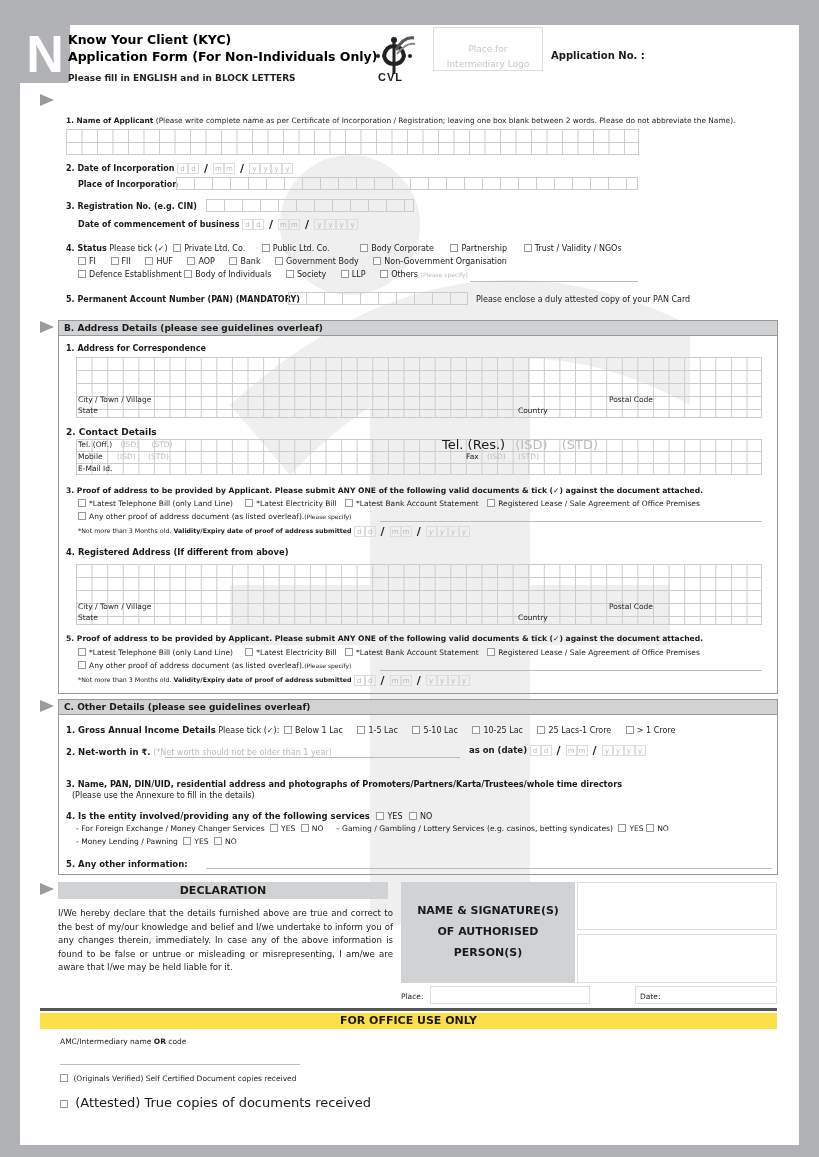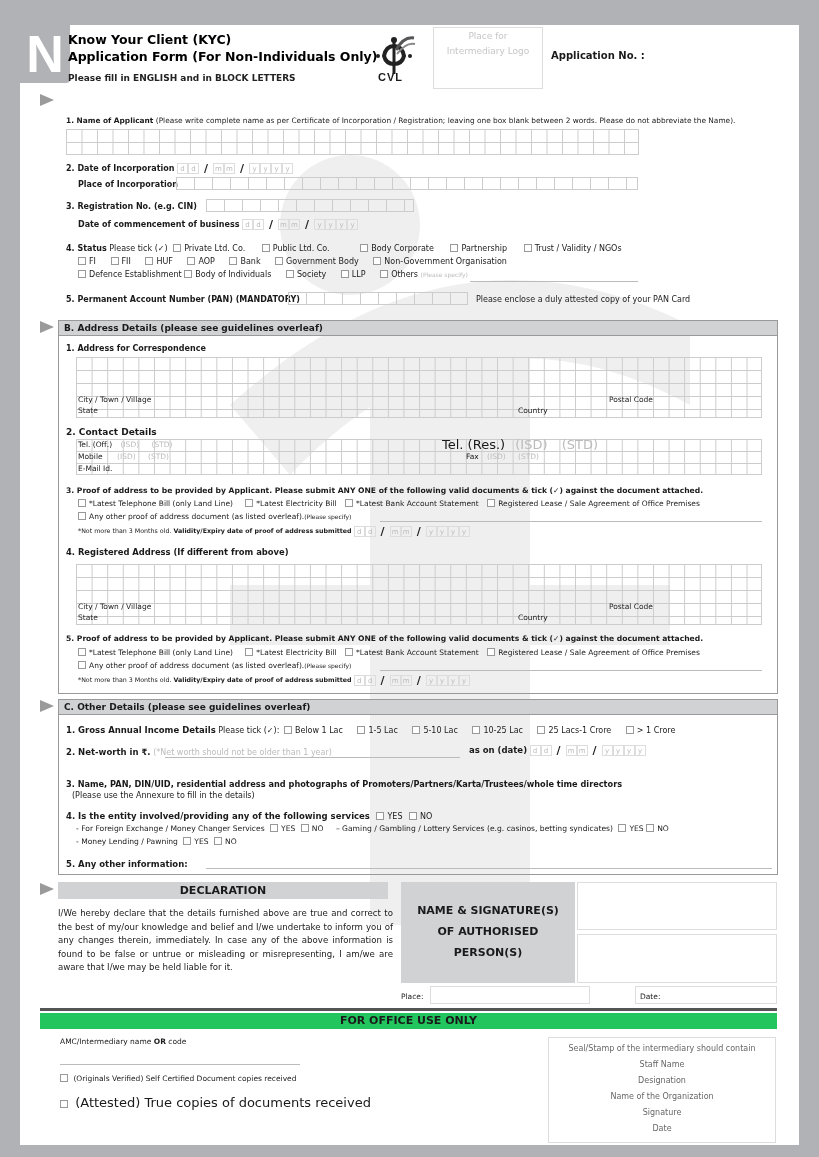--- a/index.html
+++ b/index.html
@@ -3,41 +3,41 @@
 <meta charset="utf-8">
 <style>
 *{box-sizing:border-box;margin:0;padding:0}
 html,body{width:819px;height:1157px;overflow:hidden;background:#b0b2b5;font-family:"DejaVu Sans",sans-serif;color:#1a1a1a}
 .page{position:absolute;left:20px;top:25px;width:779px;height:1120px;background:#fff}
 .bigN{position:absolute;left:0;top:0;width:50px;height:58px;background:#b0b2b5;color:#fff;font:bold 52px "Liberation Sans",sans-serif;line-height:58px;text-align:center;border-bottom-right-radius:4px}
 .hdr-title{position:absolute;left:48px;top:6px;font:bold 12.5px "DejaVu Sans",sans-serif;line-height:17px;color:#000000}
 .hdr-sub{position:absolute;left:48px;top:48px;font:bold 9px "DejaVu Sans",sans-serif;color:#222}
 .logo{position:absolute;left:352px;top:2px;width:44px;height:58px}
 .logo-txt{position:absolute;left:358px;top:46px;font:bold 11px "Liberation Sans",sans-serif;letter-spacing:1px}
-.imlogo{position:absolute;left:413px;top:2px;width:110px;height:62px;border:1px solid #ddd;color:#c6c6c6;font-size:9px;text-align:center;padding-top:1px;line-height:15px}
+.imlogo{position:absolute;left:413px;top:2px;width:110px;height:44px;border:1px solid #ddd;color:#c6c6c6;font-size:9px;text-align:center;padding-top:14px;line-height:15px}
 .appno{position:absolute;left:531px;top:25px;font:bold 10px "DejaVu Sans",sans-serif}
 .arrow{position:absolute;left:20px;width:0;height:0;border-top:6px solid transparent;border-bottom:6px solid transparent;border-left:14px solid #9a9a9a}
 .sec{position:absolute;left:38px;width:720px;border:1px solid #999}
 .sec-h{background:#d0d2d4;border-bottom:1px solid #999;font:bold 9px "DejaVu Sans",sans-serif;padding:2px 5px;height:15px;line-height:11px}
 .lbl{position:absolute;font-size:8px;white-space:nowrap;line-height:10px}
 .b{font-weight:bold}
 .g{color:#bbb}
 .grid{position:absolute;background-image:linear-gradient(to right,#ccc 1px,transparent 1px),linear-gradient(to bottom,#ccc 1px,transparent 1px);border-right:1px solid #ccc;border-bottom:1px solid #ccc}
 .cb{display:inline-block;width:8px;height:8px;border:1px solid #999;vertical-align:-1px;margin-right:3px;background:#fff}
 .datebox{display:inline-flex;align-items:center;font-size:7px;color:#bbb;vertical-align:middle}
 .datebox span.c{display:inline-block;width:11px;height:11px;border:1px solid #ddd;text-align:center;line-height:10px;margin-right:0}
 .datebox span.s{color:#222;font-weight:bold;font-size:11px;margin:0 5px}
 .photo{position:absolute;left:622px;top:100px;width:132px;height:165px;border:1px solid #ccc;text-align:center;font:bold 7px "DejaVu Sans",sans-serif;line-height:13px;padding-top:32px}
 .line{position:absolute;height:1px;background:#bbb}
 .decl-h{position:absolute;left:38px;top:857px;width:330px;height:17px;background:#d0d2d4;font:bold 11px "DejaVu Sans",sans-serif;text-align:center;line-height:17px}
 .decl-t{position:absolute;left:38px;top:882px;width:335px;font-size:8.6px;line-height:13.5px;text-align:justify}
 .sig-box{position:absolute;left:381px;top:857px;width:174px;height:101px;background:#d0d2d4;font:bold 11px "DejaVu Sans",sans-serif;text-align:center;line-height:21px;padding-top:18px}
 .sig-r{position:absolute;left:557px;width:200px;border:1px solid #ddd}
 .ofc-bar{position:absolute;left:20px;top:983px;width:737px;height:3px;background:#555}
-.ofc-h{position:absolute;left:20px;top:988px;width:737px;height:16px;background:#22c55e;font:bold 11px "DejaVu Sans",sans-serif;text-align:center;line-height:16px}
+.ofc-h{position:absolute;left:20px;top:988px;width:737px;height:16px;background:#fde047;font:bold 11px "DejaVu Sans",sans-serif;text-align:center;line-height:16px}
 .stamp{position:absolute;left:528px;top:1012px;width:228px;height:106px;border:1px solid #ddd;text-align:center;font-size:8px;color:#666;line-height:16px;padding-top:3px}
 .wm{position:absolute;left:150px;top:120px;width:560px;height:860px;opacity:.06;pointer-events:none}
 </style>
 </head>
 <body>
 
 <div class="page">
 
   <svg class="wm" viewBox="0 0 560 860">
     <circle cx="180" cy="80" r="70" fill="#000"></circle>
@@ -295,21 +295,13 @@
   <div style="position:absolute;left:615px;top:961px;width:142px;height:18px;border:1px solid #ddd"></div>
   <div class="lbl" style="left:620px;top:967px;font-size:7.5px">Date:</div>
 
   <div class="ofc-bar"></div>
   <div class="ofc-h">FOR OFFICE USE ONLY</div>
   <div class="lbl" style="left:40px;top:1012px;font-size:7.5px"><span>AMC/Intermediary name </span><span class="b">OR</span><span> code</span></div>
   <div class="line" style="left:40px;top:1039px;width:240px"></div>
   <div class="lbl" style="left:40px;top:1049px;font-size:7.5px"><span class="cb"></span> <span>(Originals Verified) Self Certified Document copies received</span></div>
   <div class="lbl" style="left:40px;top:1073px;font-size:13px"><span class="cb"></span> <span>(Attested) True copies of documents received</span></div>
 
-  <div class="stamp">
-    <div>Seal/Stamp of the intermediary should contain</div>
-    <div>Staff Name</div>
-    <div>Designation</div>
-    <div>Name of the Organization</div>
-    <div>Signature</div>
-    <div>Date</div>
-  </div>
 </div>
 
 </body></html>

